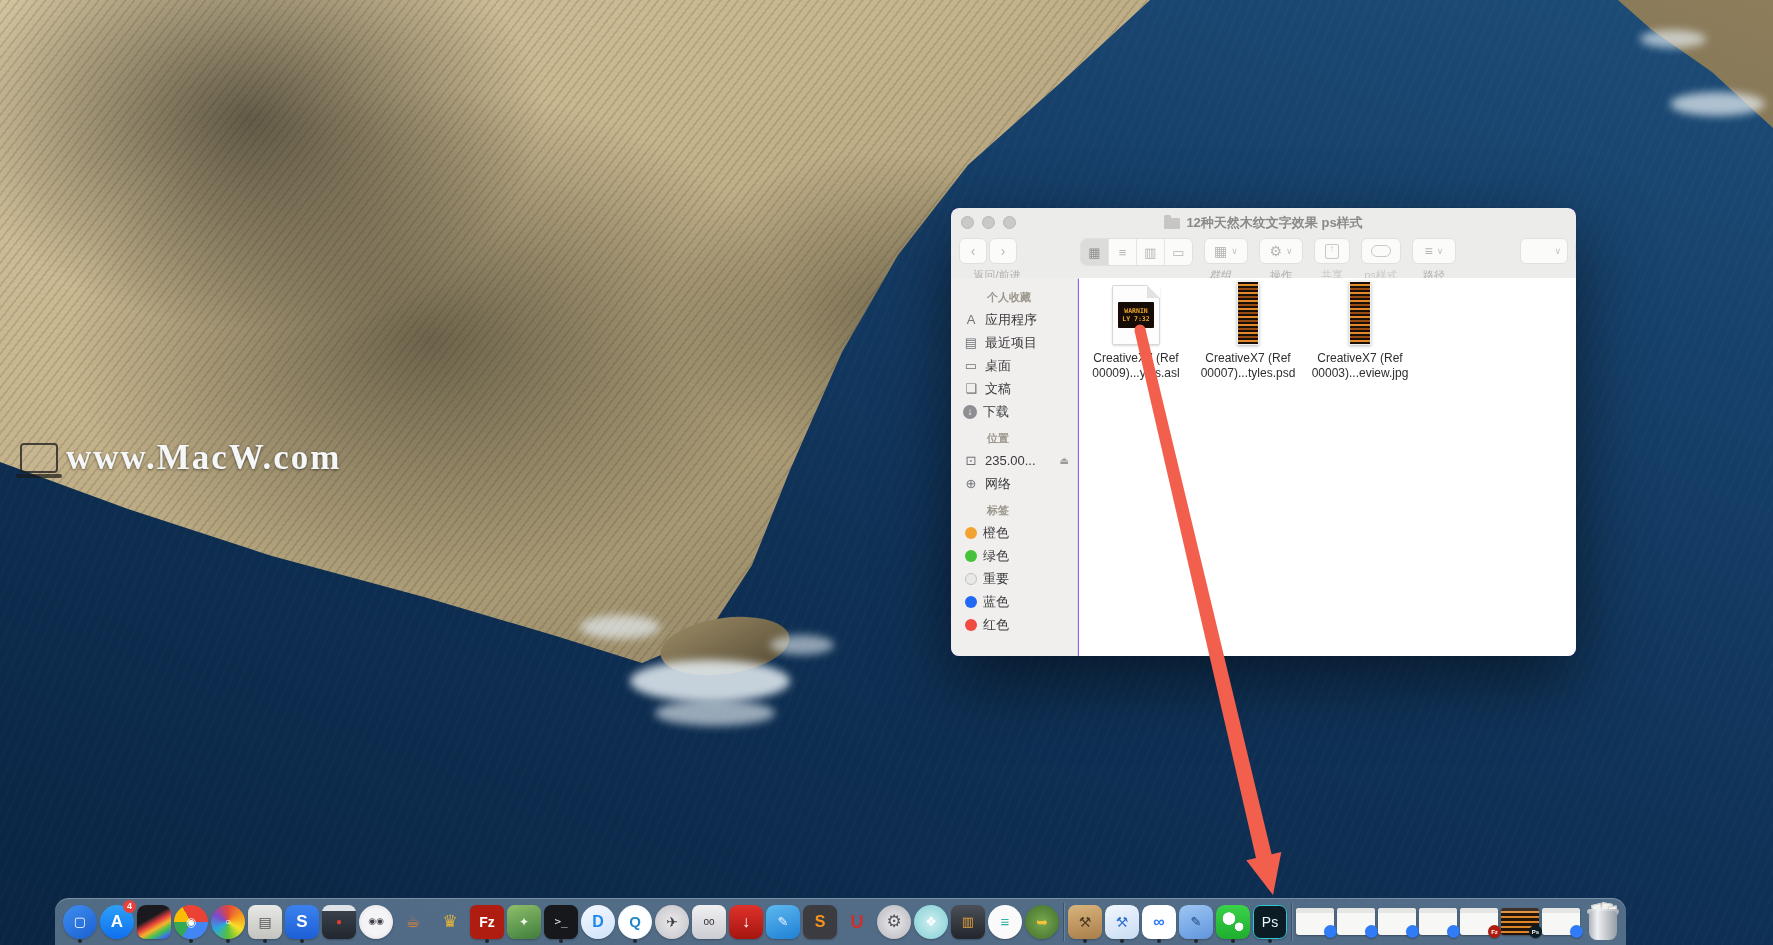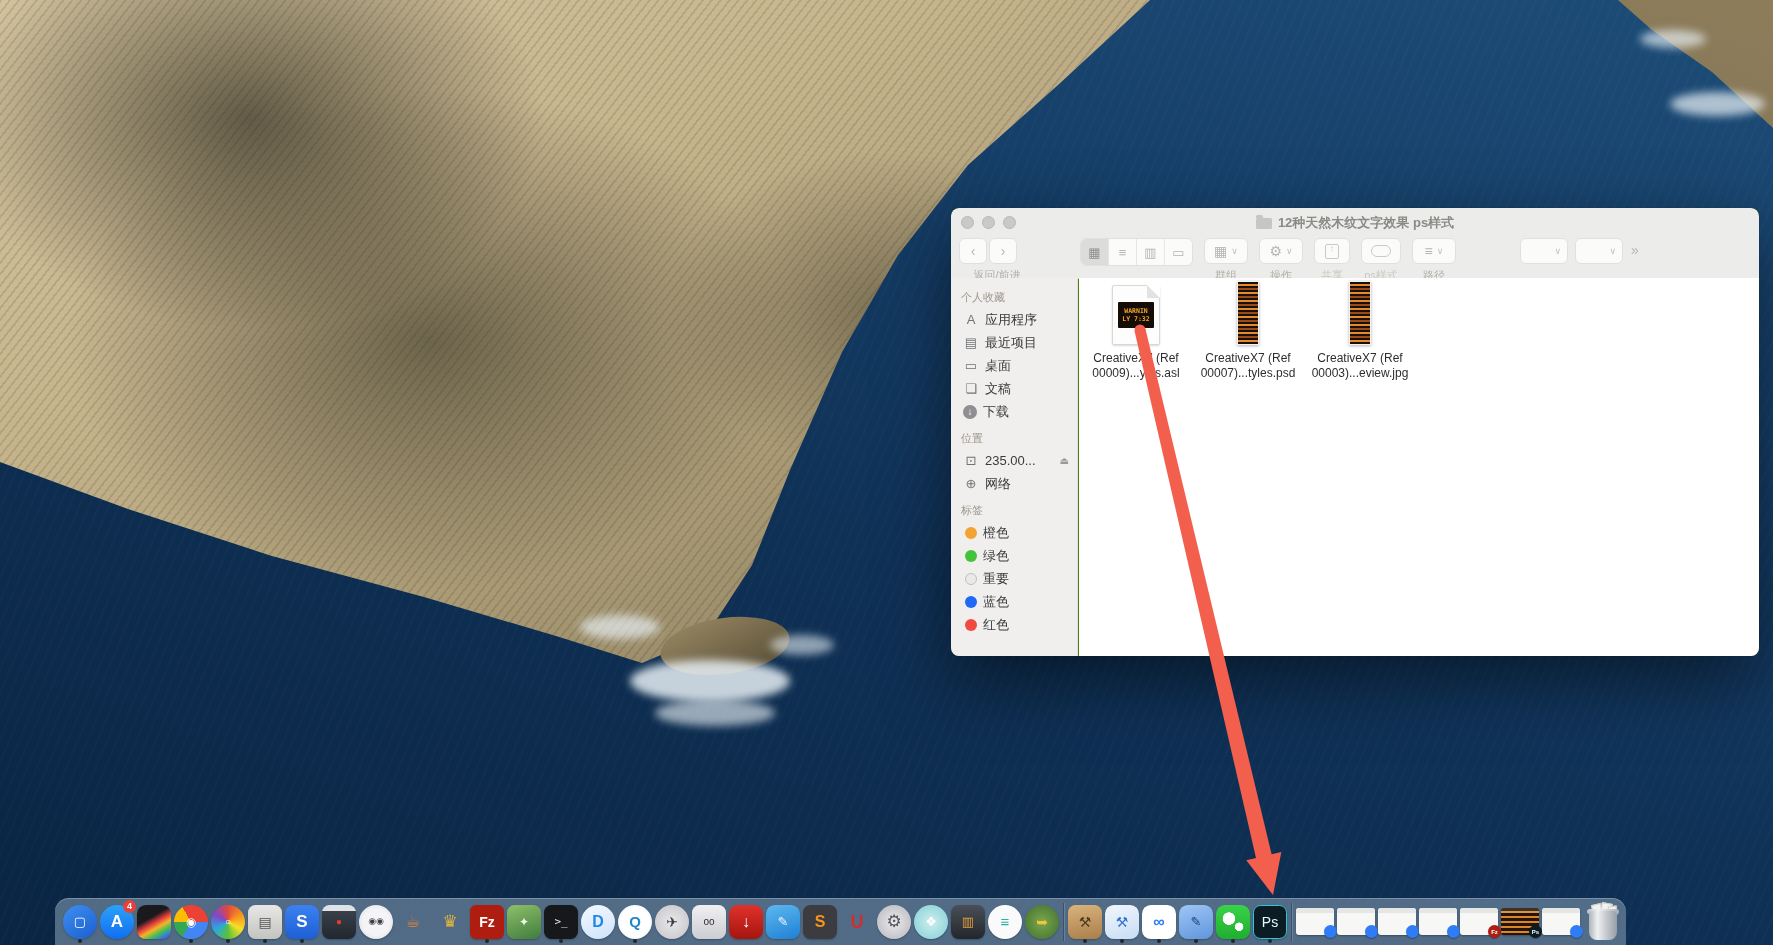--- a/index.html
+++ b/index.html
@@ -29,22 +29,22 @@
   
   .watermark{position:absolute;left:20px;top:438px;display:flex;align-items:center;z-index:3;}
   .wm-ico{width:34px;height:26px;border:2px solid rgba(25,25,25,.75);border-radius:4px;
     position:relative;margin-right:8px;background:rgba(255,255,255,.06);}
   .wm-ico:after{content:"";position:absolute;left:-6px;right:-6px;bottom:-7px;height:4px;
     background:rgba(25,25,25,.7);border-radius:2px;}
   .wm-text{font-family:"Liberation Serif","DejaVu Serif",serif;font-weight:bold;
     font-size:35px;color:#f4f6f8;letter-spacing:2px;text-shadow:0 1px 3px rgba(0,0,0,.5);}
 
   
-  .fwindow{position:absolute;left:951px;top:208px;width:808px;height:448px;border-radius:8px;
-    background:#4d7c0f;box-shadow:0 25px 70px rgba(0,0,0,.5),0 0 1px rgba(0,0,0,.4);z-index:4;overflow:hidden;}
+  .fwindow{position:absolute;left:951px;top:208px;width:625px;height:448px;border-radius:8px;
+    background:#8b5cf6;box-shadow:0 25px 70px rgba(0,0,0,.5),0 0 1px rgba(0,0,0,.4);z-index:4;overflow:hidden;}
   .fheader{position:absolute;left:0;top:0;right:0;height:70px;background:#ececea;
     border-bottom:1px solid #d2d2d0;border-radius:8px 8px 0 0;}
   .tlights{position:absolute;left:10px;top:8px;display:flex;gap:8px;}
   .tlight{width:13px;height:13px;border-radius:50%;background:#c9c9c7;border:1px solid #b7b7b5;box-sizing:border-box;}
   .ftitle{position:absolute;top:6px;left:0;right:0;display:flex;justify-content:center;align-items:center;
     gap:6px;font-size:13px;color:#8a8a86;font-weight:bold;}
   .folder-ico{width:16px;height:11px;background:#c8c6c2;border-radius:1.5px;position:relative;display:inline-block;}
   .folder-ico:before{content:"";position:absolute;top:-3px;left:0;width:7px;height:3px;background:#c8c6c2;border-radius:1.5px 1.5px 0 0;}
   .tbar{position:absolute;top:26px;left:0;right:0;height:44px;font-size:11px;color:#b0aeab;}
   .tbtn{position:absolute;top:4px;height:26px;background:#fbfbfa;border:1px solid #e0e0de;border-radius:6px;
@@ -54,21 +54,21 @@
   .seg{position:absolute;top:4px;height:26px;display:flex;border:1px solid #e0e0de;border-radius:6px;overflow:hidden;background:#fbfbfa;}
   .seg .sg{width:27px;display:flex;align-items:center;justify-content:center;color:#b5b5b2;font-size:13px;border-right:1px solid #e6e6e4;}
   .seg .sg:last-child{border-right:none;}
   .seg .sg.sel{background:#dcdcda;color:#8f8f8c;}
   .chev{font-size:9px;margin-left:4px;color:#c0c0be;}
   .sharebox{width:12px;height:13px;border:1.5px solid #c9c9c7;border-radius:2px;display:flex;align-items:flex-start;justify-content:center;font-size:10px;line-height:8px;color:#c9c9c7;}
   .tagpill{width:18px;height:10px;border:1.5px solid #c9c9c7;border-radius:6px;}
 
   .fsidebar{position:absolute;left:0;top:70px;bottom:0;width:127px;background:#f0efed;
     border-right:1px solid #e0e0de;overflow:hidden;padding-top:4px;box-sizing:border-box;}
-  .sb-header{font-size:11px;font-weight:normal;color:#9b958c;padding:8px 0 3px 10px;}
+  .sb-header{font-size:11px;font-weight:bold;color:#9b958c;padding:8px 0 3px 10px;margin-left:26px;}
   .sb-row{display:flex;align-items:center;height:23px;padding-left:12px;gap:6px;cursor:default;}
   .sb-ico{width:16px;text-align:center;font-size:13px;color:#6f7277;flex:0 0 16px;}
   .sb-ico.dl{width:14px;height:14px;flex:0 0 14px;border-radius:50%;background:#8e8e93;color:#fff;
     font-size:10px;line-height:14px;font-weight:bold;}
   .sb-label{font-size:13px;color:#3a3a3c;white-space:nowrap;overflow:hidden;}
   .sb-eject{margin-left:auto;margin-right:8px;font-size:10px;color:#9a9a98;}
   .sb-dot{width:12px;height:12px;border-radius:50%;flex:0 0 12px;box-sizing:border-box;margin-left:2px;}
   .sb-dot.hollow{border:1.5px solid #c0c0be;}
 
   .fcontent{position:absolute;left:128px;top:70px;right:0;bottom:0;background:#fff;}
@@ -133,20 +133,24 @@
     <div class="rocks-tr"></div>
     <div class="islet"></div>
     <div class="surf" style="left:630px;top:660px;width:160px;height:42px;"></div>
     <div class="surf" style="left:580px;top:615px;width:80px;height:24px;opacity:.8;"></div>
     <div class="surf" style="left:770px;top:635px;width:64px;height:20px;opacity:.7;"></div>
     <div class="surf" style="left:655px;top:700px;width:120px;height:26px;opacity:.75;"></div>
     <div class="surf" style="left:1640px;top:30px;width:66px;height:18px;opacity:.8;"></div>
     <div class="surf" style="left:1670px;top:92px;width:95px;height:24px;opacity:.85;"></div>
   </div>
 
+  <div class="watermark">
+    <span class="wm-ico"></span>
+    <span class="wm-text">www.MacW.com</span>
+  </div>
 
   <div class="fwindow">
     <div class="fheader">
       <div class="tlights">
         <span class="tlight"></span>
         <span class="tlight"></span>
         <span class="tlight"></span>
       </div>
       <div class="ftitle">
         <span class="folder-ico"></span>
@@ -166,21 +170,21 @@
             <span class="sg">≡</span>
             <span class="sg">▥</span>
             <span class="sg">▭</span>
           </div>
         <div class="tlabel" style="left:133px;width:110px;margin-top:20px;">显示</div>
 
         <div class="tbtn" style="left:253px;width:44px;">
           <span>▦</span>
             <span class="chev">∨</span>
           </div>
-        <div class="tlabel" style="left:253px;width:44px;">群组</div>
+        <div class="tlabel" style="left:247px;width:44px;font-style:italic;">群组</div>
 
         <div class="tbtn" style="left:308px;width:44px;">
           <span>⚙</span>
             <span class="chev">∨</span>
           </div>
         <div class="tlabel" style="left:308px;width:44px;">操作</div>
 
         <div class="tbtn" style="left:363px;width:36px;">
           <span class="sharebox">
               <span>↑</span>

